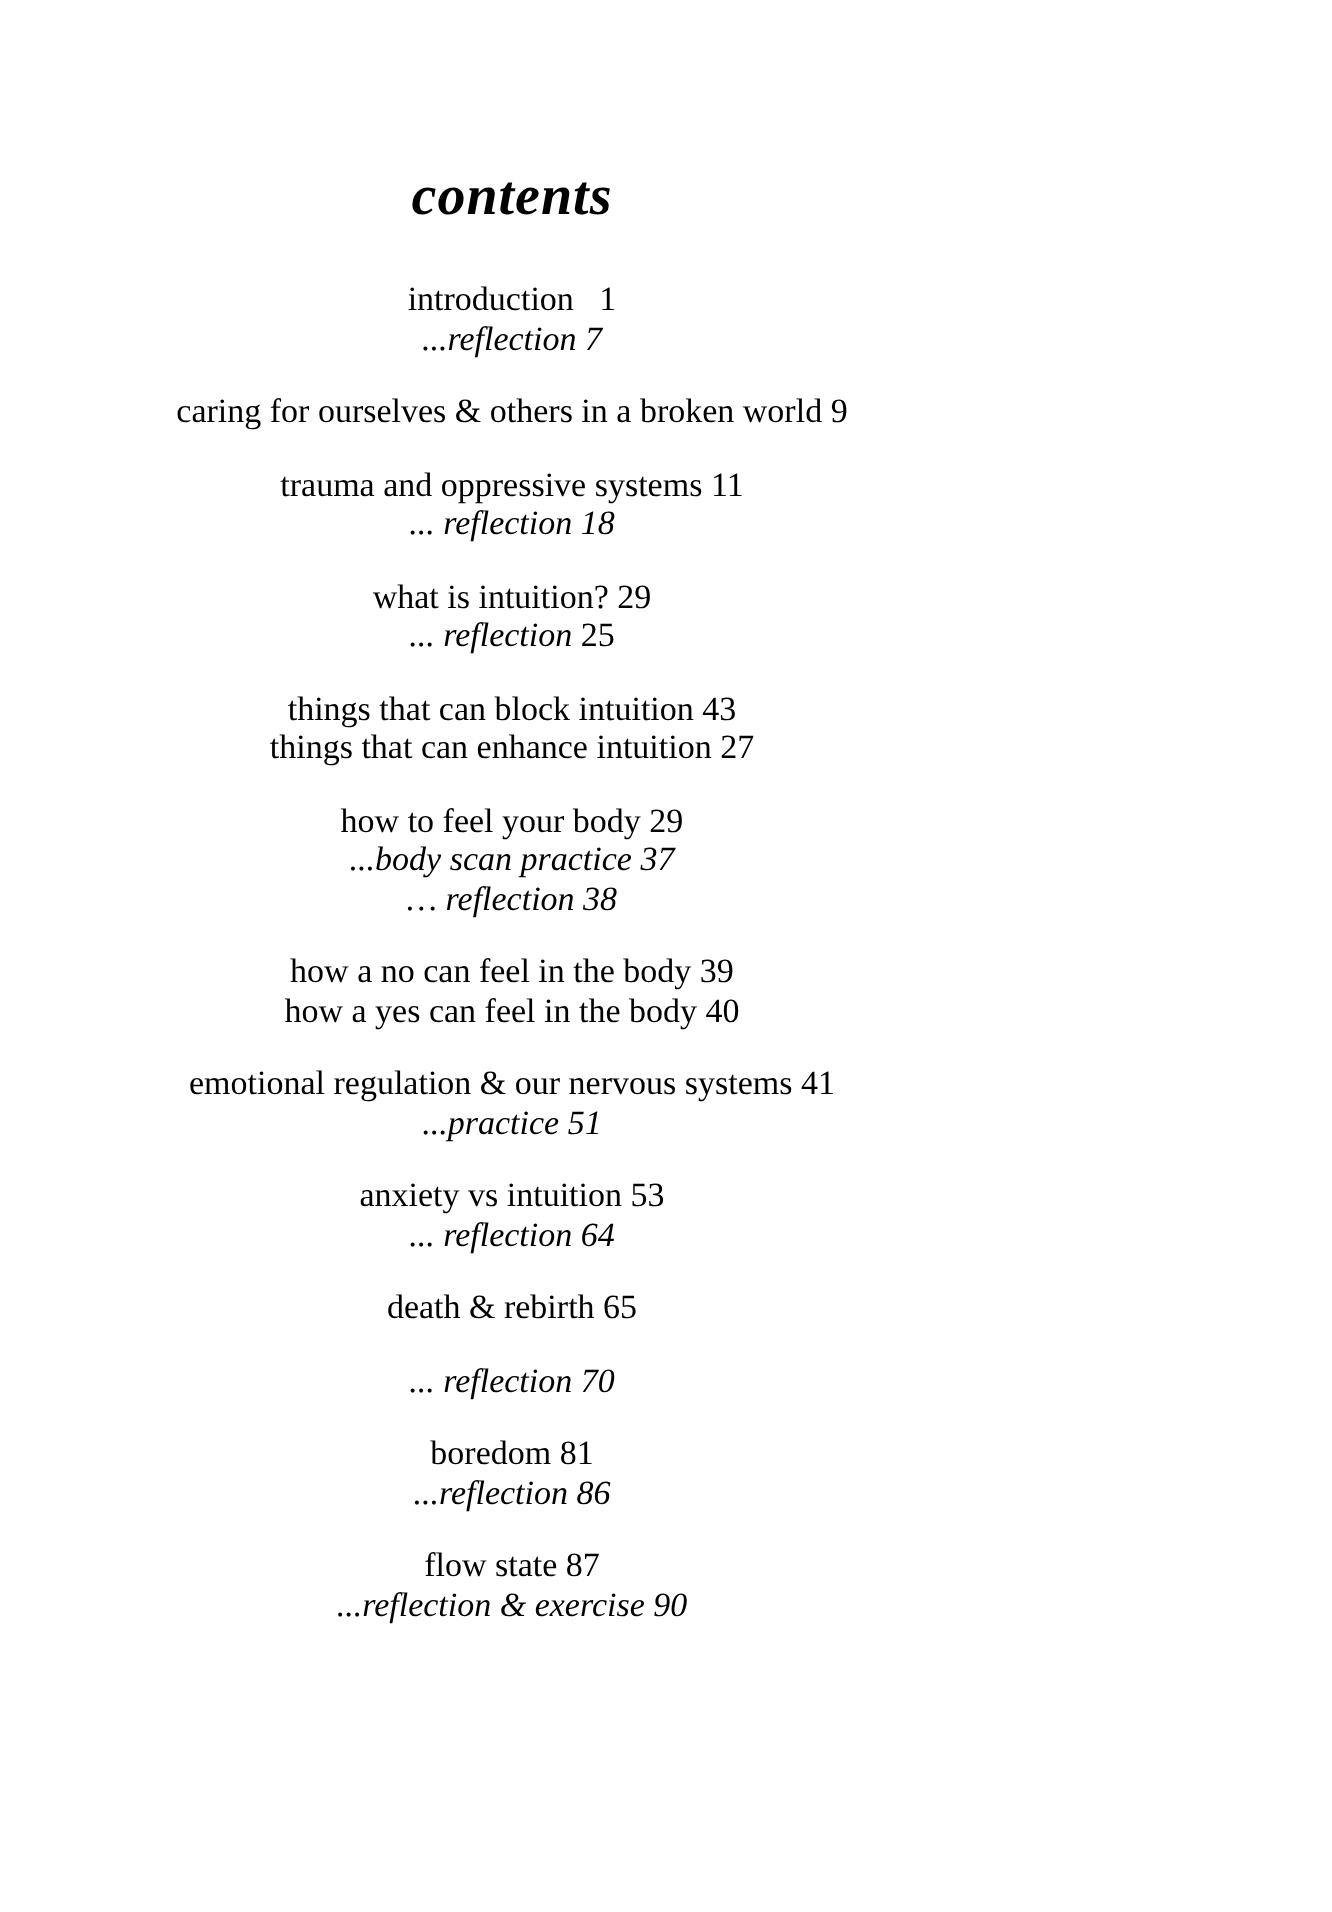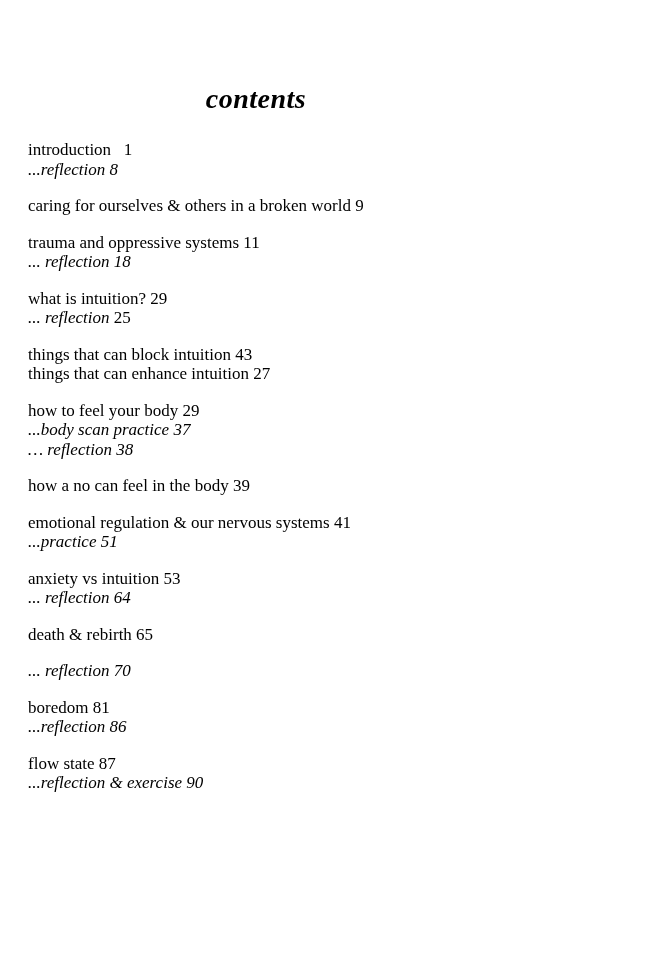--- a/index.html
+++ b/index.html
@@ -24,42 +24,42 @@
     padding-top: 84px;
     text-align: center;
     font-size: 28px;
     line-height: 30px;
     font-weight: bold;
     font-style: italic;
     letter-spacing: 0.5px;
   }
   .toc {
     margin-top: 26px;
+    text-align: center;
     font-size: 17px;
-    padding-left: 28px;
   }
   .group {
     margin: 0 0 17px 0;
   }
   .line {
     line-height: 19.5px;
     white-space: pre-wrap;
   }
   .rm { font-style: normal; }
   .it { font-style: italic; }
 </style>
 </head>
 <body>
 
 <div class="page">
   <h1 class="title">contents</h1>
   <div class="toc" id="toc">
       <div class="group">
         <div class="line"><span class="rm">introduction   1</span></div>
-        <div class="line"><span class="it">...reflection 8</span></div>
+        <div class="line"><span class="it">...reflection 7</span></div>
       </div>
       <div class="group">
         <div class="line"><span class="rm">caring for ourselves &amp; others in a broken world 9</span></div>
       </div>
       <div class="group">
         <div class="line"><span class="rm">trauma and oppressive systems 11</span></div>
         <div class="line"><span class="it">... reflection 18</span></div>
       </div>
       <div class="group">
         <div class="line"><span class="rm">what is intuition? 29</span></div>
@@ -69,20 +69,21 @@
         <div class="line"><span class="rm">things that can block intuition 43</span></div>
         <div class="line"><span class="rm">things that can enhance intuition 27</span></div>
       </div>
       <div class="group">
         <div class="line"><span class="rm">how to feel your body 29</span></div>
         <div class="line"><span class="it">...body scan practice 37</span></div>
         <div class="line"><span class="it">… reflection 38</span></div>
       </div>
       <div class="group">
         <div class="line"><span class="rm">how a no can feel in the body 39</span></div>
+        <div class="line"><span class="rm">how a yes can feel in the body 40</span></div>
       </div>
       <div class="group">
         <div class="line"><span class="rm">emotional regulation &amp; our nervous systems 41</span></div>
         <div class="line"><span class="it">...practice 51</span></div>
       </div>
       <div class="group">
         <div class="line"><span class="rm">anxiety vs intuition 53</span></div>
         <div class="line"><span class="it">... reflection 64</span></div>
       </div>
       <div class="group">

